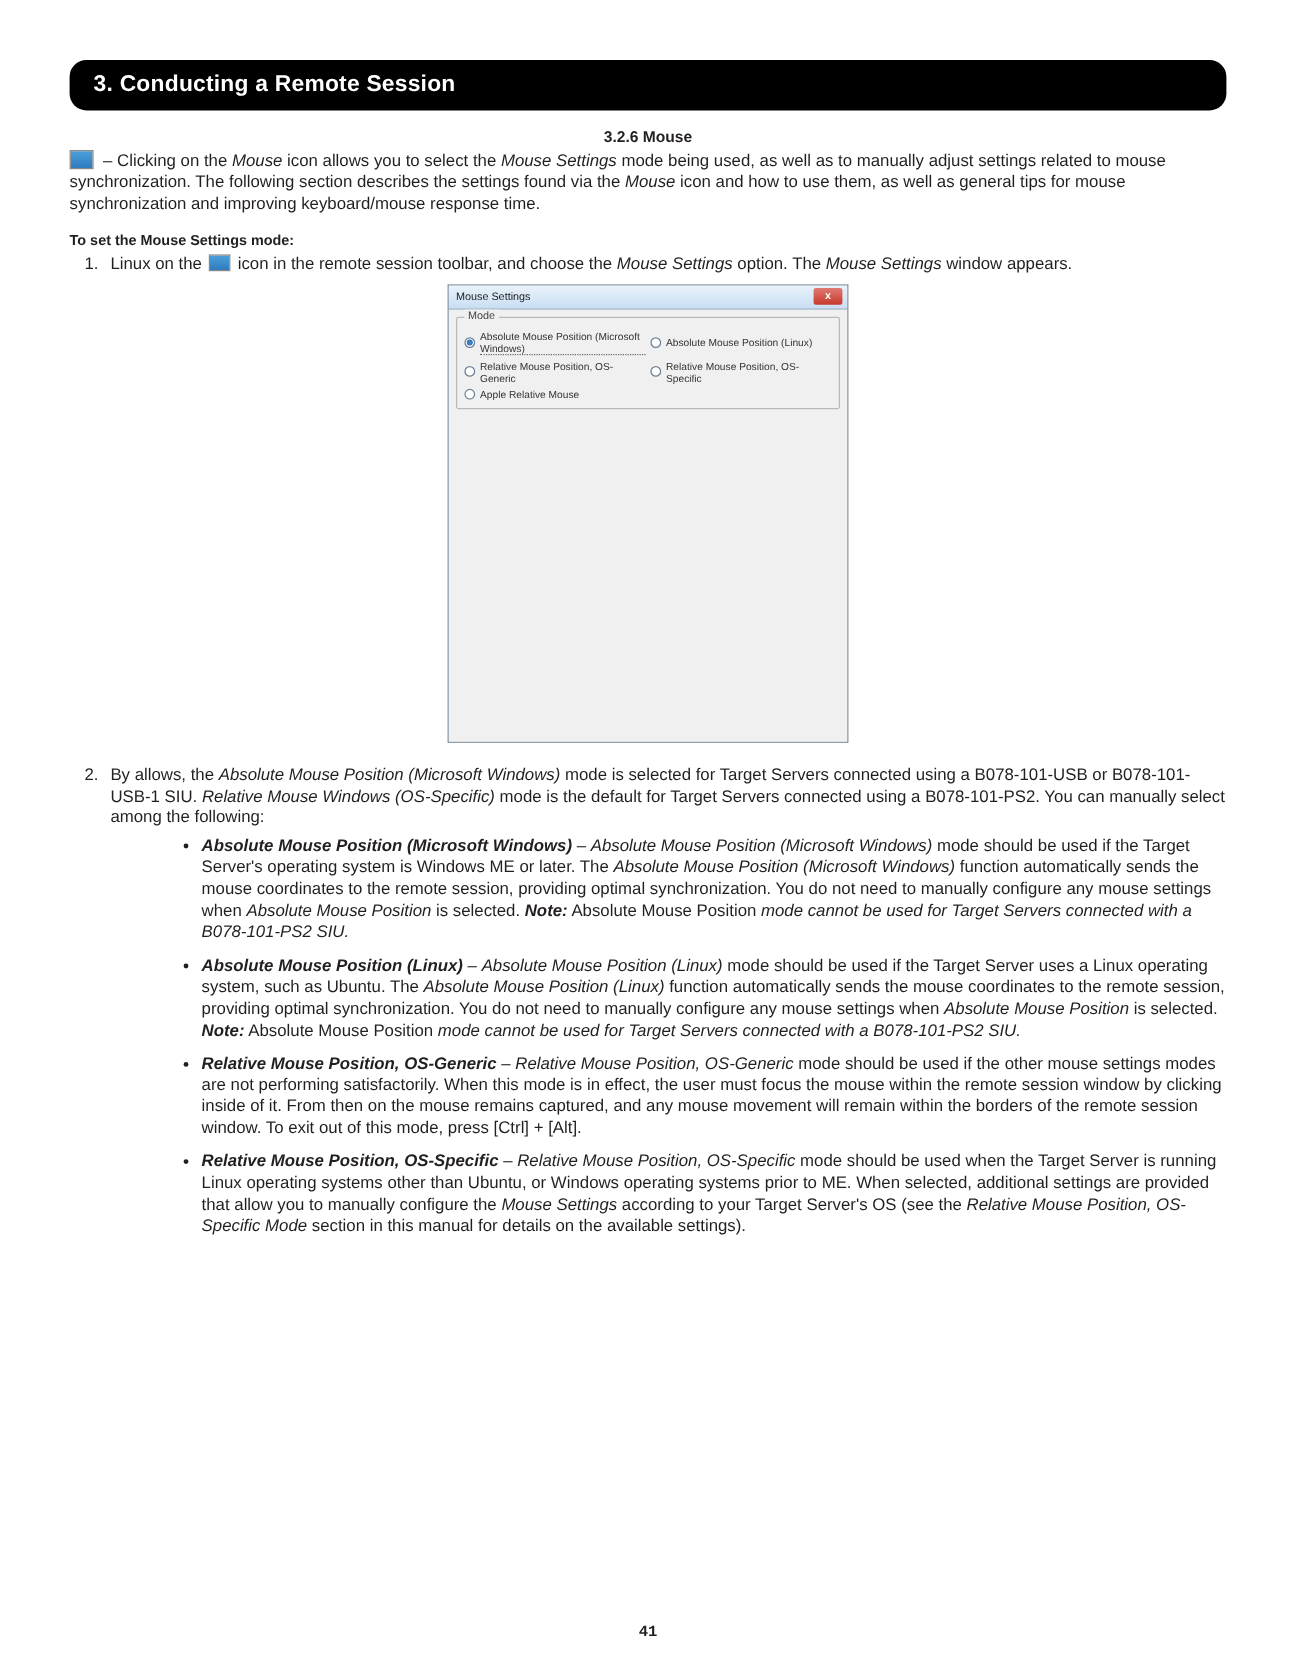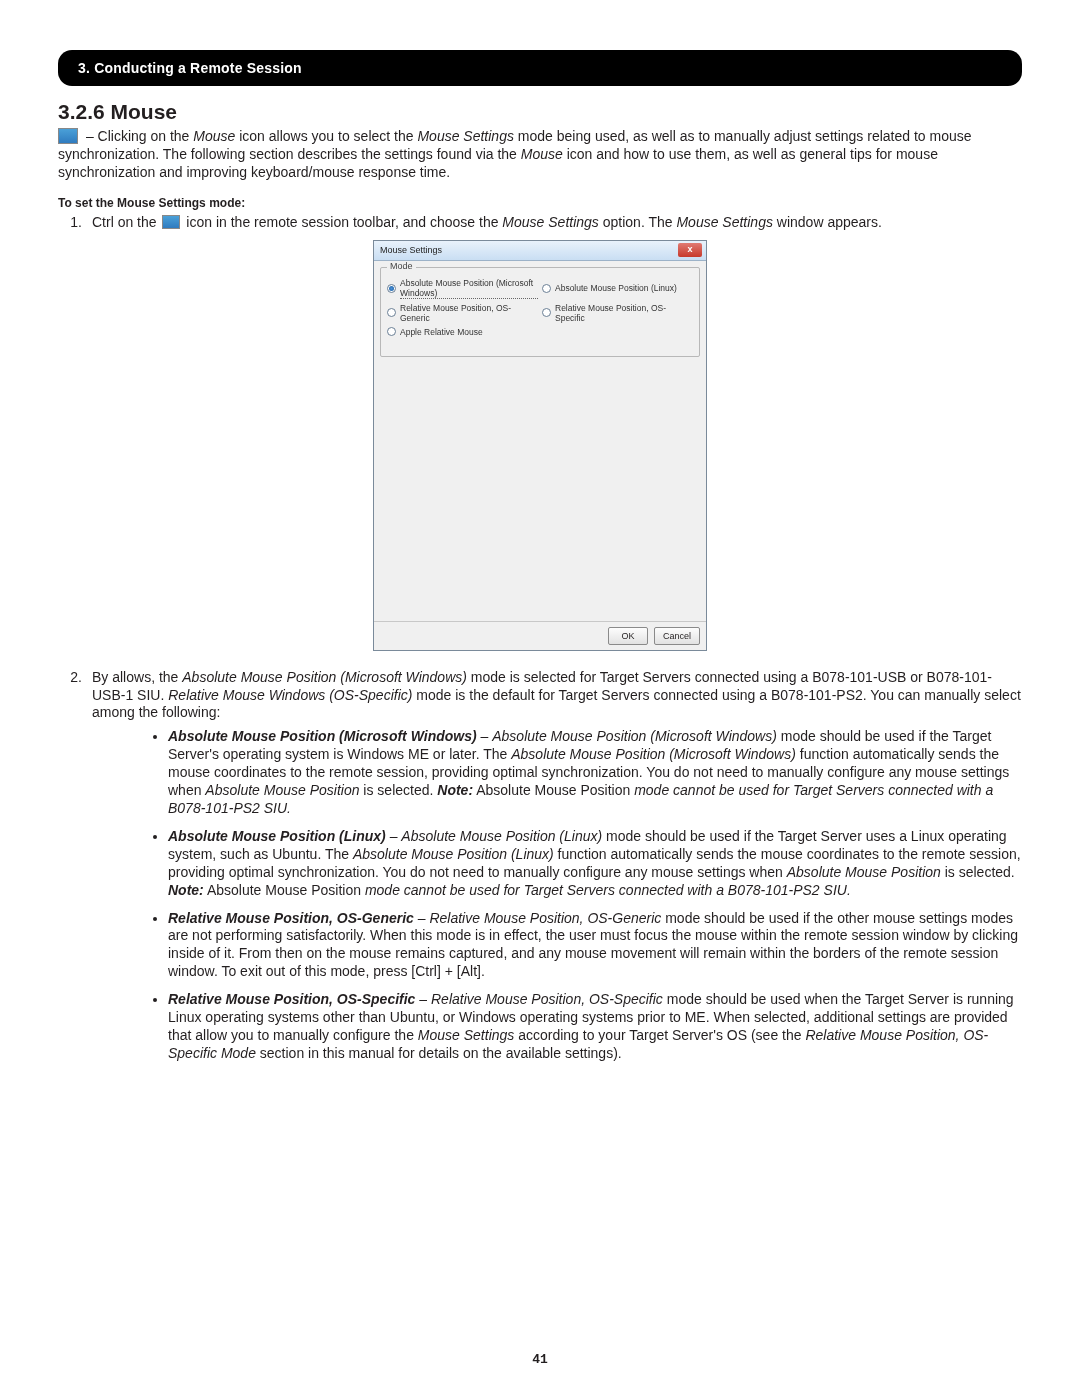--- a/index.html
+++ b/index.html
@@ -12,29 +12,30 @@
     color: #231f20;
     padding: 50px 58px 30px 58px;
     position: relative;
   }
   .section-header {
     background: #000;
     color: #fff;
     border-radius: 14px;
     padding: 10px 20px;
     font-weight: 900;
-    font-size: 14px;
+    font-size: 19px;
     margin-bottom: 14px;
     font-family: Arial, "Arial Black", sans-serif;
     letter-spacing: 0.2px;
   }
   .subsection-heading {
     font-weight: 900;
-    font-size: 21px;
+    font-size: 13px;
     margin-bottom: 4px;
+    text-align: center;
   }
   .mouse-icon {
     display: inline-block;
     width: 20px; height: 16px;
     background: linear-gradient(#4aa0d8,#2f7bbf);
     vertical-align: -3px;
     margin-right: 4px;
     border: 1px solid #888;
   }
   .intro-para { line-height: 1.28; margin-bottom: 14px; }
@@ -74,21 +75,21 @@
     width: 24px; height: 14px;
     background: linear-gradient(#e07a72,#c7392b);
     border-radius: 2px;
     color:#fff; font-size:9px; line-height:12px; text-align:center;
     font-weight:bold;
   }
   .dialog-body { padding: 6px; min-height: 360px; background:#f0f0f0; }
   .mode-group {
     border: 1px solid #b8b8b8;
     border-radius: 2px;
-    padding: 10px 6px 19px 6px;
+    padding: 10px 6px 6px 6px;
     position: relative;
     background:#f0f0f0;
   }
   .mode-group-label {
     position:absolute; top:-7px; left:6px;
     background:#f0f0f0; padding:0 3px; font-size:9px; color:#444;
   }
   .radio-grid {
     display:grid;
     grid-template-columns: 1fr 1fr;
@@ -133,21 +134,21 @@
 
 <p class="intro-para">
   <span class="mouse-icon"></span><span> – Clicking on the </span><em>Mouse</em><span> icon allows you to select the </span><em>Mouse Settings</em><span> mode being used, as well as to manually adjust settings related to mouse synchronization. The following section describes the settings found via the </span><em>Mouse</em><span> icon and how to use them, as well as general tips for mouse synchronization and improving keyboard/mouse response time.</span>
 </p>
 
 <div class="sub-heading">To set the Mouse Settings mode:</div>
 
 <div class="step-row">
   <div class="step-num">1.</div>
   <div class="step-body">
-    <span>Ctrl on the </span><span class="small-icon"></span><span> icon in the remote session toolbar, and choose the </span><em>Mouse Settings</em><span> option. The </span><em>Mouse Settings</em><span> window appears.</span>
+    <span>Linux on the </span><span class="small-icon"></span><span> icon in the remote session toolbar, and choose the </span><em>Mouse Settings</em><span> option. The </span><em>Mouse Settings</em><span> window appears.</span>
   </div>
 </div>
 
 <div class="dialog-wrap">
   <div class="dialog">
     <div class="titlebar">
       <span class="titlebar-label">Mouse Settings</span>
       <span class="close-btn">x</span>
     </div>
     <div class="dialog-body">
@@ -170,24 +171,20 @@
             <span class="radio-dot"></span>
             <span>Relative Mouse Position, OS-Specific</span>
           </div>
           <div class="radio-item">
             <span class="radio-dot"></span>
             <span>Apple Relative Mouse</span>
           </div>
         </div>
       </div>
     </div>
-    <div class="dialog-footer">
-      <div class="dlg-btn">OK</div>
-      <div class="dlg-btn">Cancel</div>
-    </div>
   </div>
 </div>
 
 <div class="step-row">
   <div class="step-num">2.</div>
   <div class="step-body">
     <span>By allows, the </span><em>Absolute Mouse Position (Microsoft Windows)</em><span> mode is selected for Target Servers connected using a B078-101-USB or B078-101-USB-1 SIU. </span><em>Relative Mouse Windows (OS-Specific)</em><span> mode is the default for Target Servers connected using a B078-101-PS2. You can manually select among the following:</span>
 
     <ul class="subpoints">
       <li>

